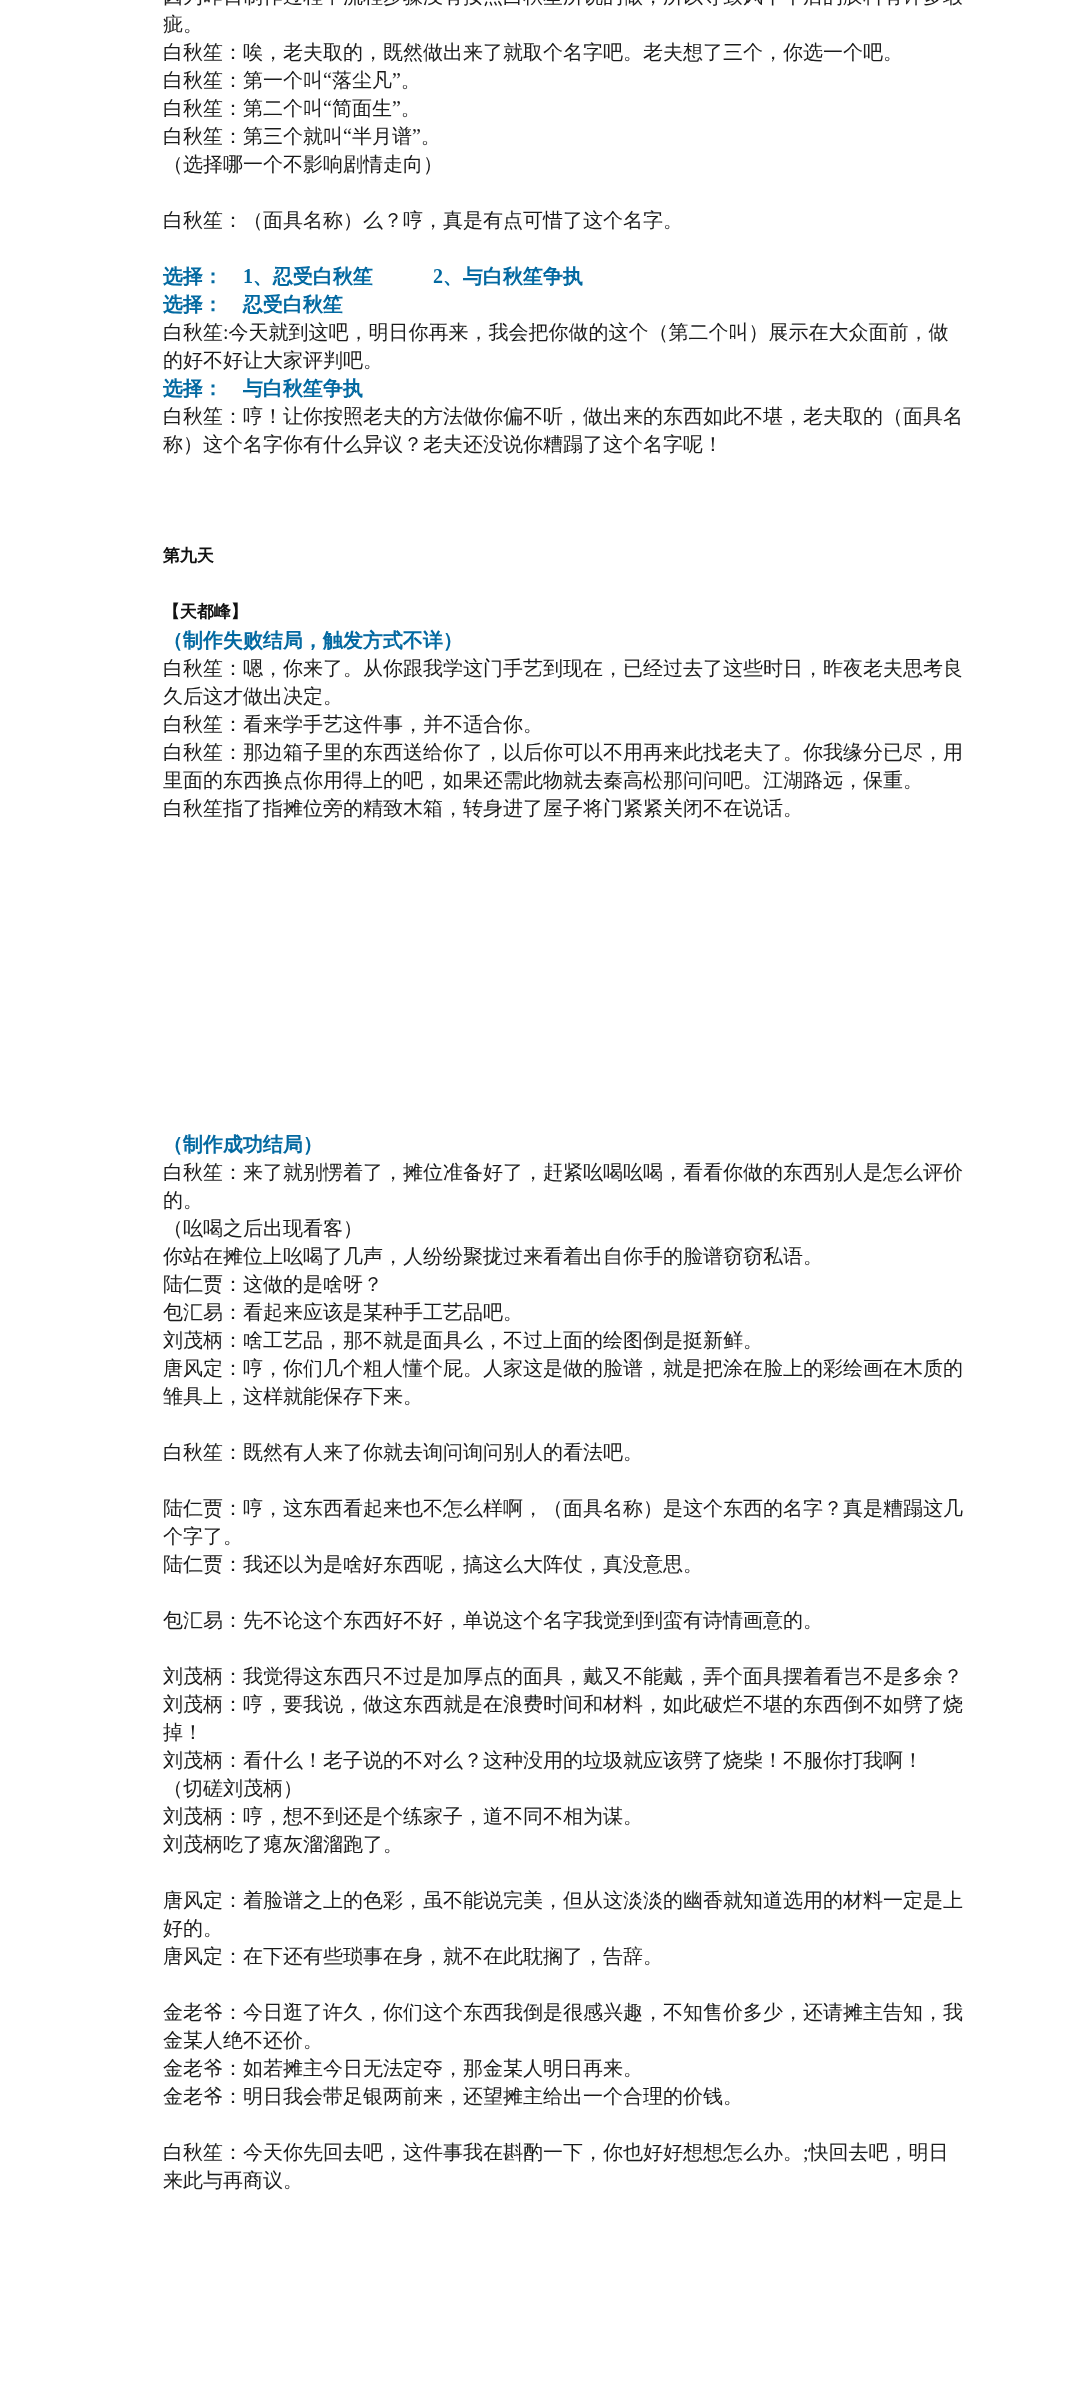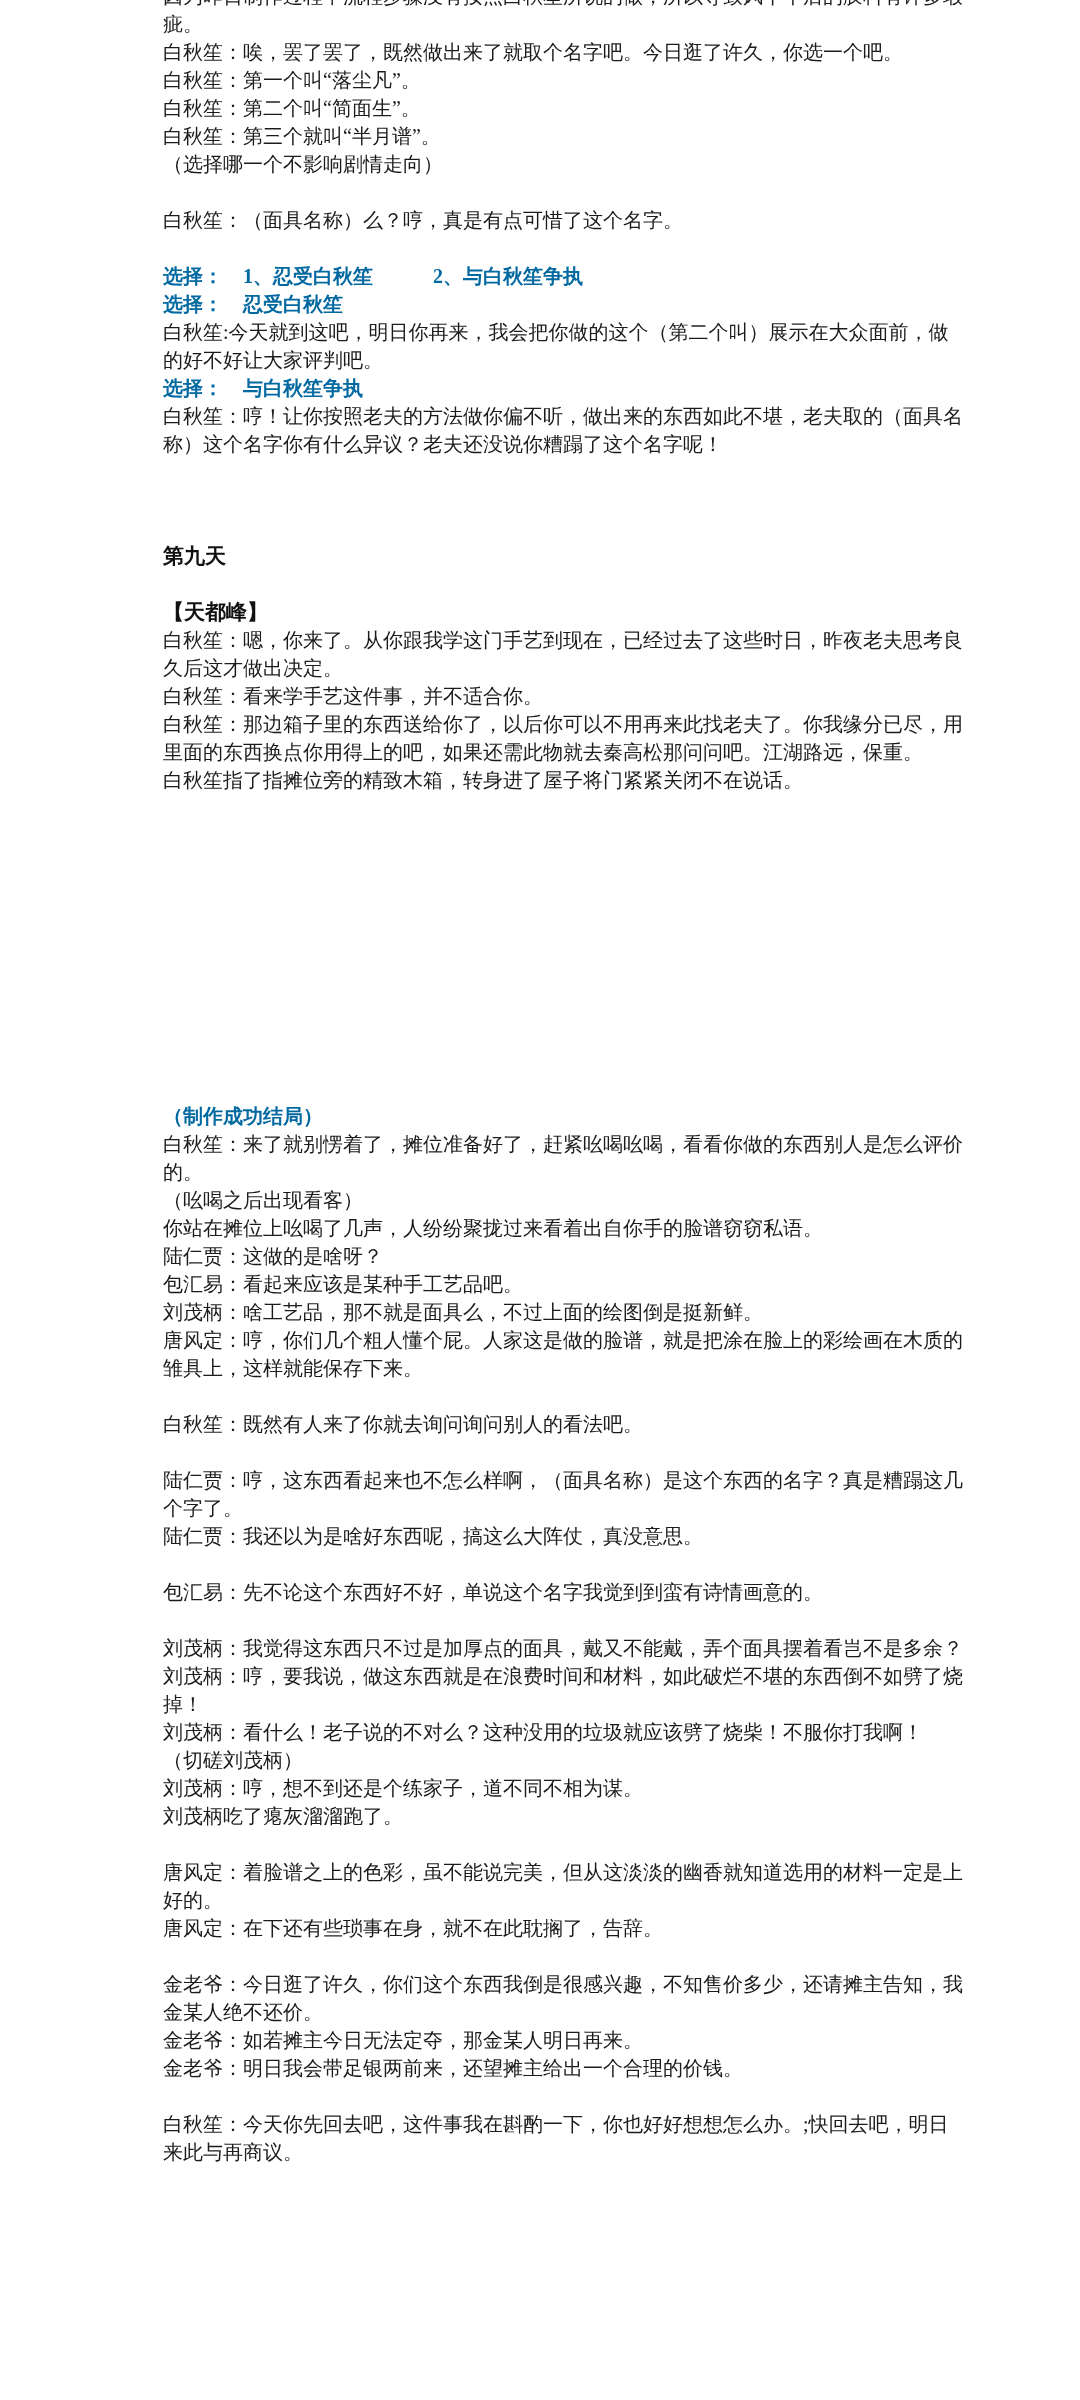--- a/index.html
+++ b/index.html
@@ -34,50 +34,51 @@
     white-space: pre-wrap;
     word-break: break-all;
     letter-spacing: 0;
   }
   .line.red {
     color: #0369a1;
     font-weight: bold;
   }
   .line.heading {
     font-weight: bold;
-    font-size: 21px;
+    font-size: 17px;
     color: #111111;
   }
   .gap {
     width: 100%;
   }
 </style>
 </head>
 <body>
 
 <div class="page">
   <div class="doc">
       <p class="line normal">因为昨日制作过程中流程步骤没有按照白秋笙所说的做，所以导致风干个后的胶料有许多瑕疵。</p>
-      <p class="line normal">白秋笙：唉，罢了罢了，既然做出来了就取个名字吧。今日逛了许久，你选一个吧。</p>
+      <p class="line normal">白秋笙：唉，老夫取的，既然做出来了就取个名字吧。老夫想了三个，你选一个吧。</p>
       <p class="line normal">白秋笙：第一个叫“落尘凡”。</p>
       <p class="line normal">白秋笙：第二个叫“简面生”。</p>
       <p class="line normal">白秋笙：第三个就叫“半月谱”。</p>
       <p class="line normal">（选择哪一个不影响剧情走向）</p>
       <div class="gap" style="height: 28px;"></div>
       <p class="line normal">白秋笙：（面具名称）么？哼，真是有点可惜了这个名字。</p>
       <div class="gap" style="height: 28px;"></div>
       <p class="line red">选择：　1、忍受白秋笙　　　2、与白秋笙争执</p>
       <p class="line red">选择：　忍受白秋笙</p>
       <p class="line normal">白秋笙:今天就到这吧，明日你再来，我会把你做的这个（第二个叫）展示在大众面前，做的好不好让大家评判吧。</p>
       <p class="line red">选择：　与白秋笙争执</p>
       <p class="line normal">白秋笙：哼！让你按照老夫的方法做你偏不听，做出来的东西如此不堪，老夫取的（面具名称）这个名字你有什么异议？老夫还没说你糟蹋了这个名字呢！</p>
       <div class="gap" style="height: 84px;"></div>
       <p class="line heading">第九天</p>
       <div class="gap" style="height: 28px;"></div>
       <p class="line heading">【天都峰】</p>
+      <p class="line red">（制作失败结局，触发方式不详）</p>
       <p class="line normal">白秋笙：嗯，你来了。从你跟我学这门手艺到现在，已经过去了这些时日，昨夜老夫思考良久后这才做出决定。</p>
       <p class="line normal">白秋笙：看来学手艺这件事，并不适合你。</p>
       <p class="line normal">白秋笙：那边箱子里的东西送给你了，以后你可以不用再来此找老夫了。你我缘分已尽，用里面的东西换点你用得上的吧，如果还需此物就去秦高松那问问吧。江湖路远，保重。</p>
       <p class="line normal">白秋笙指了指摊位旁的精致木箱，转身进了屋子将门紧紧关闭不在说话。</p>
       <div class="gap" style="height: 308px;"></div>
       <p class="line red">（制作成功结局）</p>
       <p class="line normal">白秋笙：来了就别愣着了，摊位准备好了，赶紧吆喝吆喝，看看你做的东西别人是怎么评价的。</p>
       <p class="line normal">（吆喝之后出现看客）</p>
       <p class="line normal">你站在摊位上吆喝了几声，人纷纷聚拢过来看着出自你手的脸谱窃窃私语。</p>
       <p class="line normal">陆仁贾：这做的是啥呀？</p>

